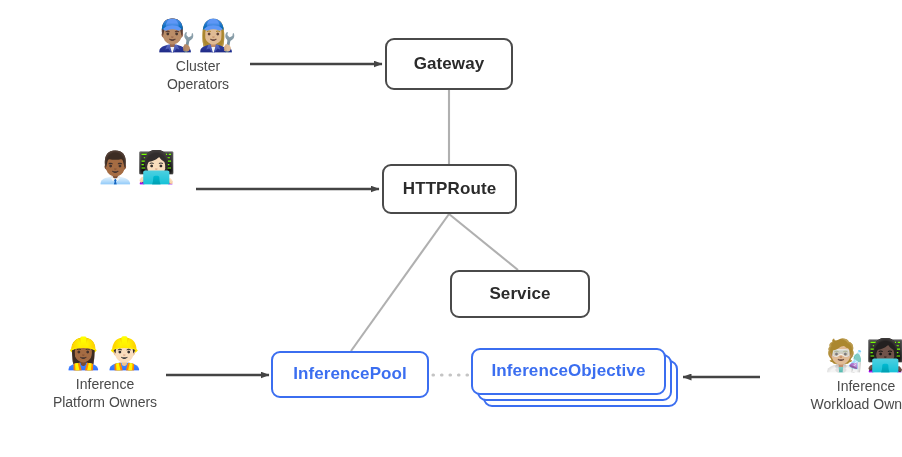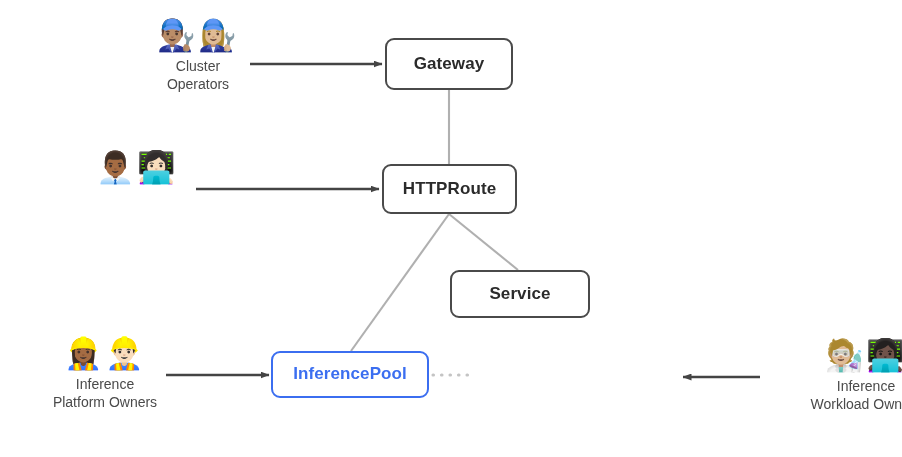--- a/index.html
+++ b/index.html
@@ -139,20 +139,27 @@
   </div>
 
   <div class="node node-blue" style="left:271px; top:351px; width:158px; height:47px;">
     <span class="node-label">InferencePool</span>
   </div>
 
   <div class="node node-gray" style="left:450px; top:270px; width:140px; height:48px;">
     <span class="node-label">Service</span>
   </div>
 
+  <div class="stack" style="left:471px; top:348px; width:195px; height:47px;">
+    <div class="stack-sheet" style="left:12px; top:12px; width:195px; height:47px;"></div>
+    <div class="stack-sheet" style="left:6px; top:6px; width:195px; height:47px;"></div>
+    <div class="stack-front" style="width:195px; height:47px;">
+      <span class="node-label">InferenceObjective</span>
+    </div>
+  </div>
 
   <div class="persona" style="left:103px; top:20px;">
     <div class="persona-emojis">👨🏽‍🔧👩🏼‍🔧</div>
     <div class="persona-name">Cluster
 Operators</div>
   </div>
 
   <div class="persona" style="left:42px; top:152px;">
     <div class="persona-emojis">👨🏾‍💼👩🏻‍💻</div>
   </div>

